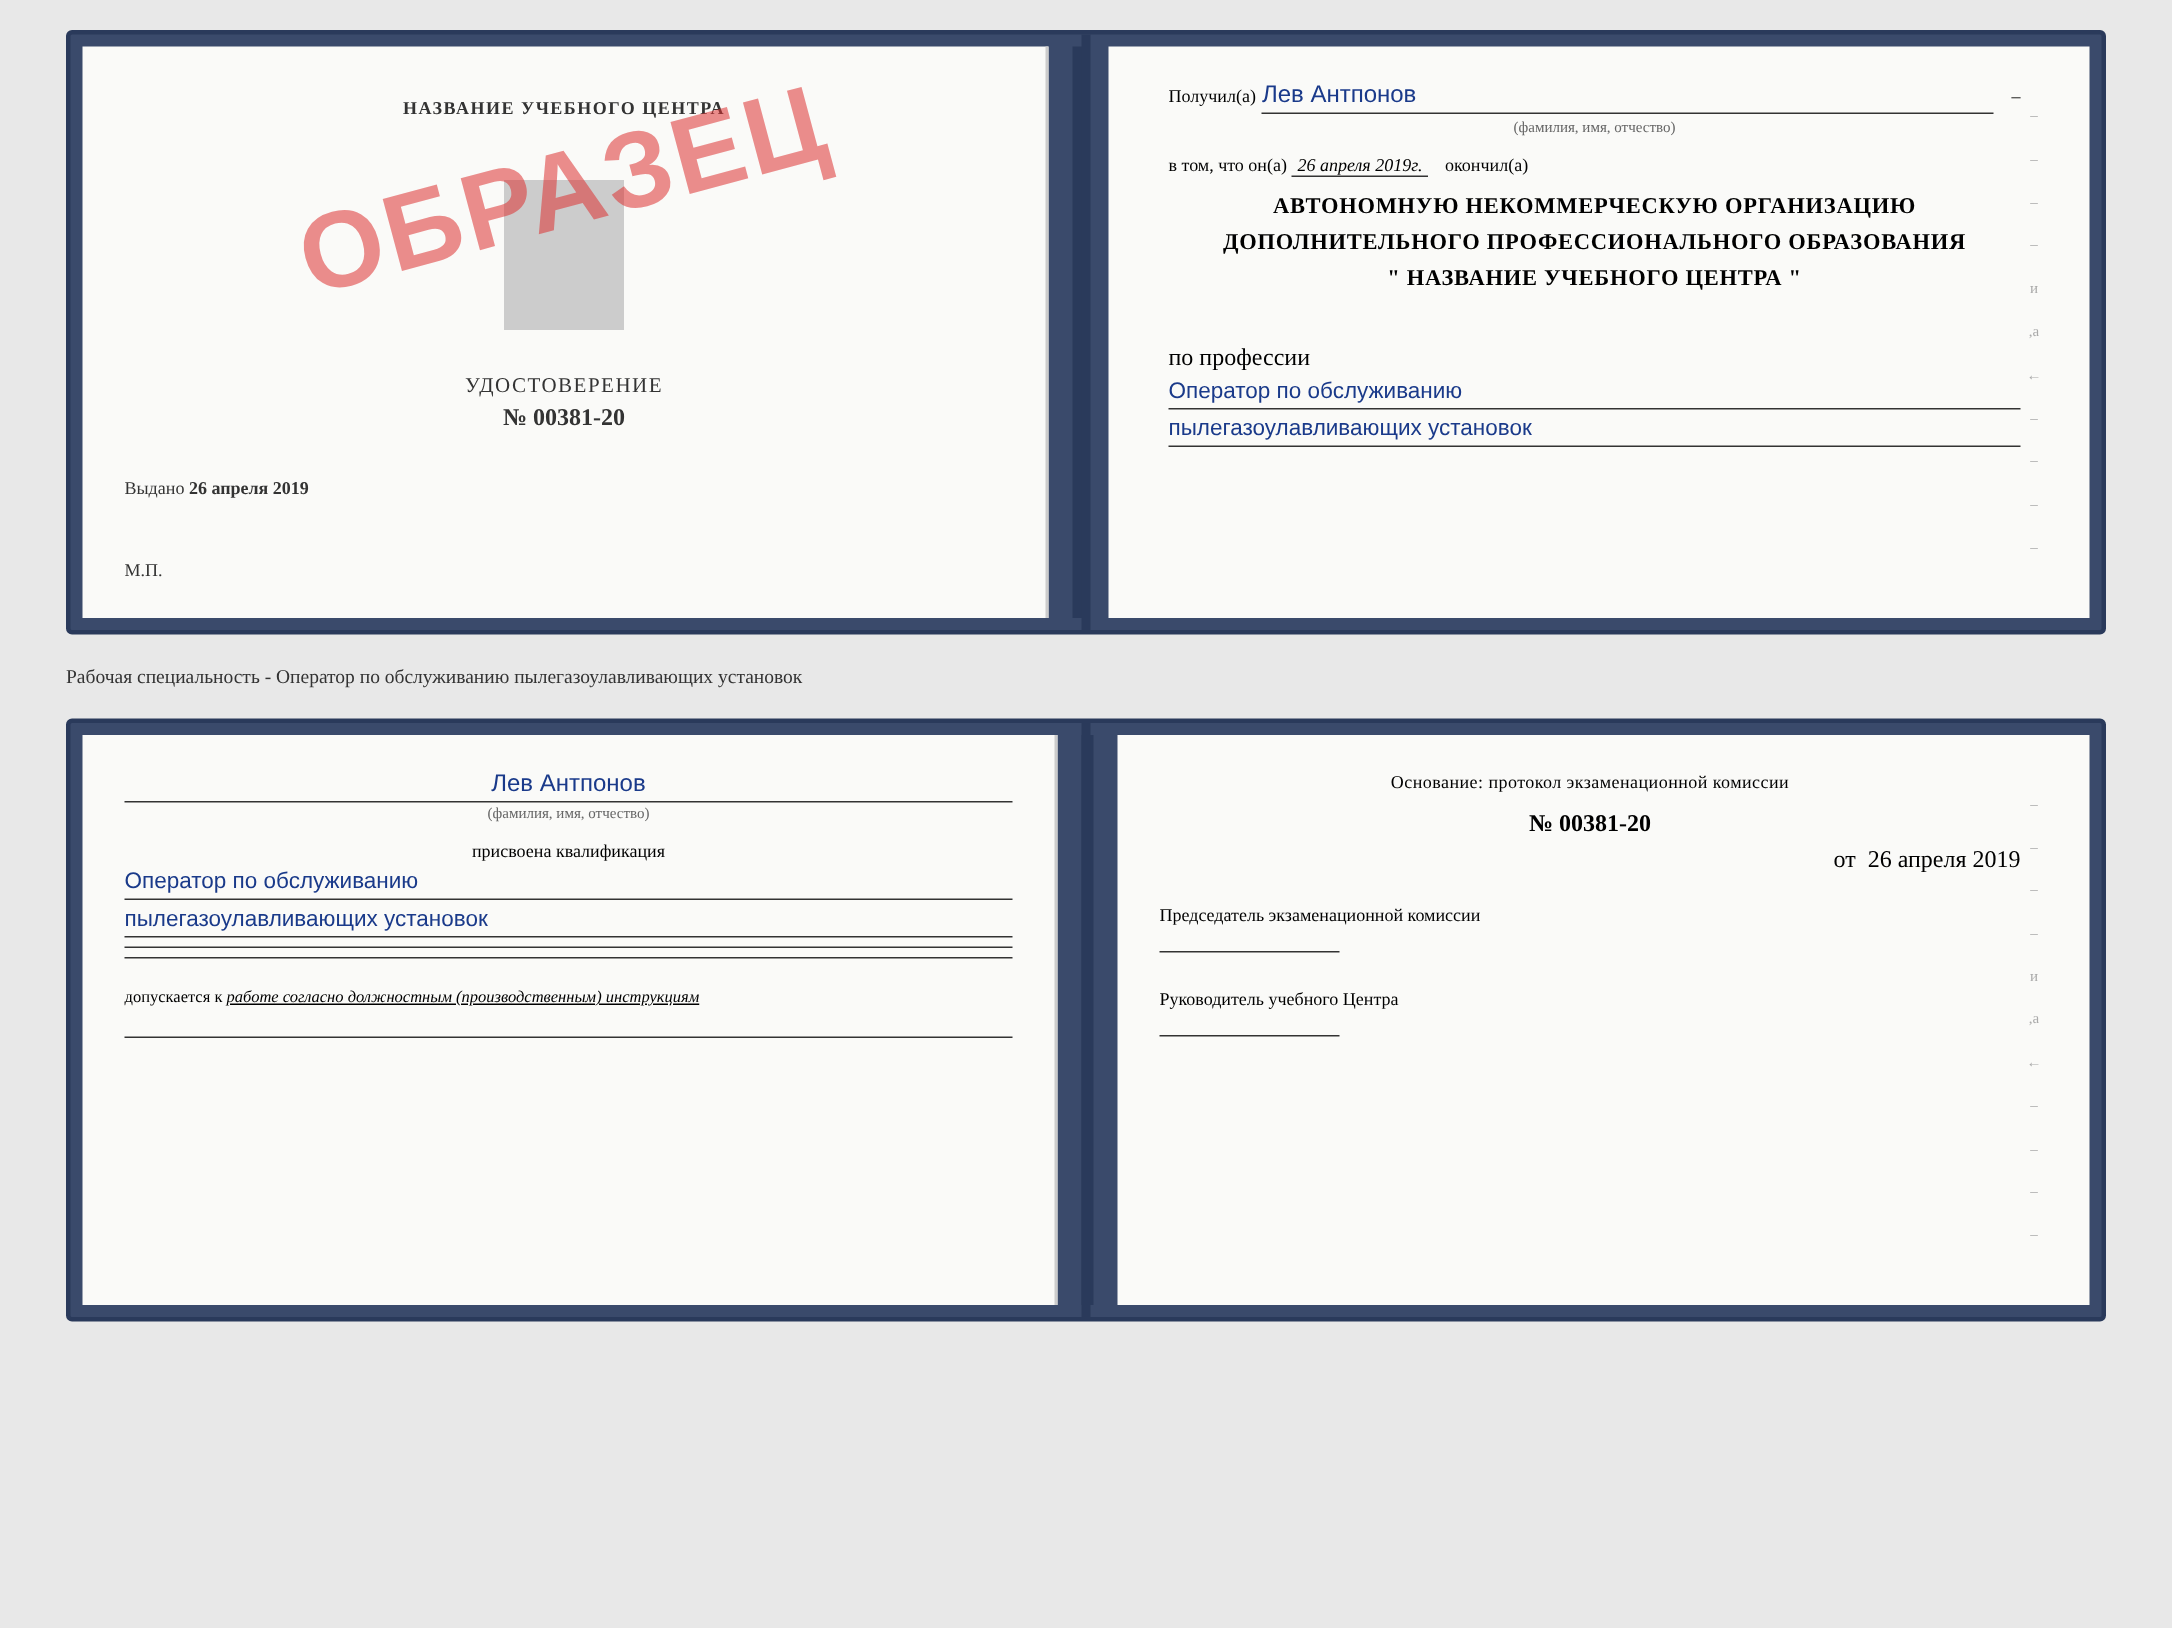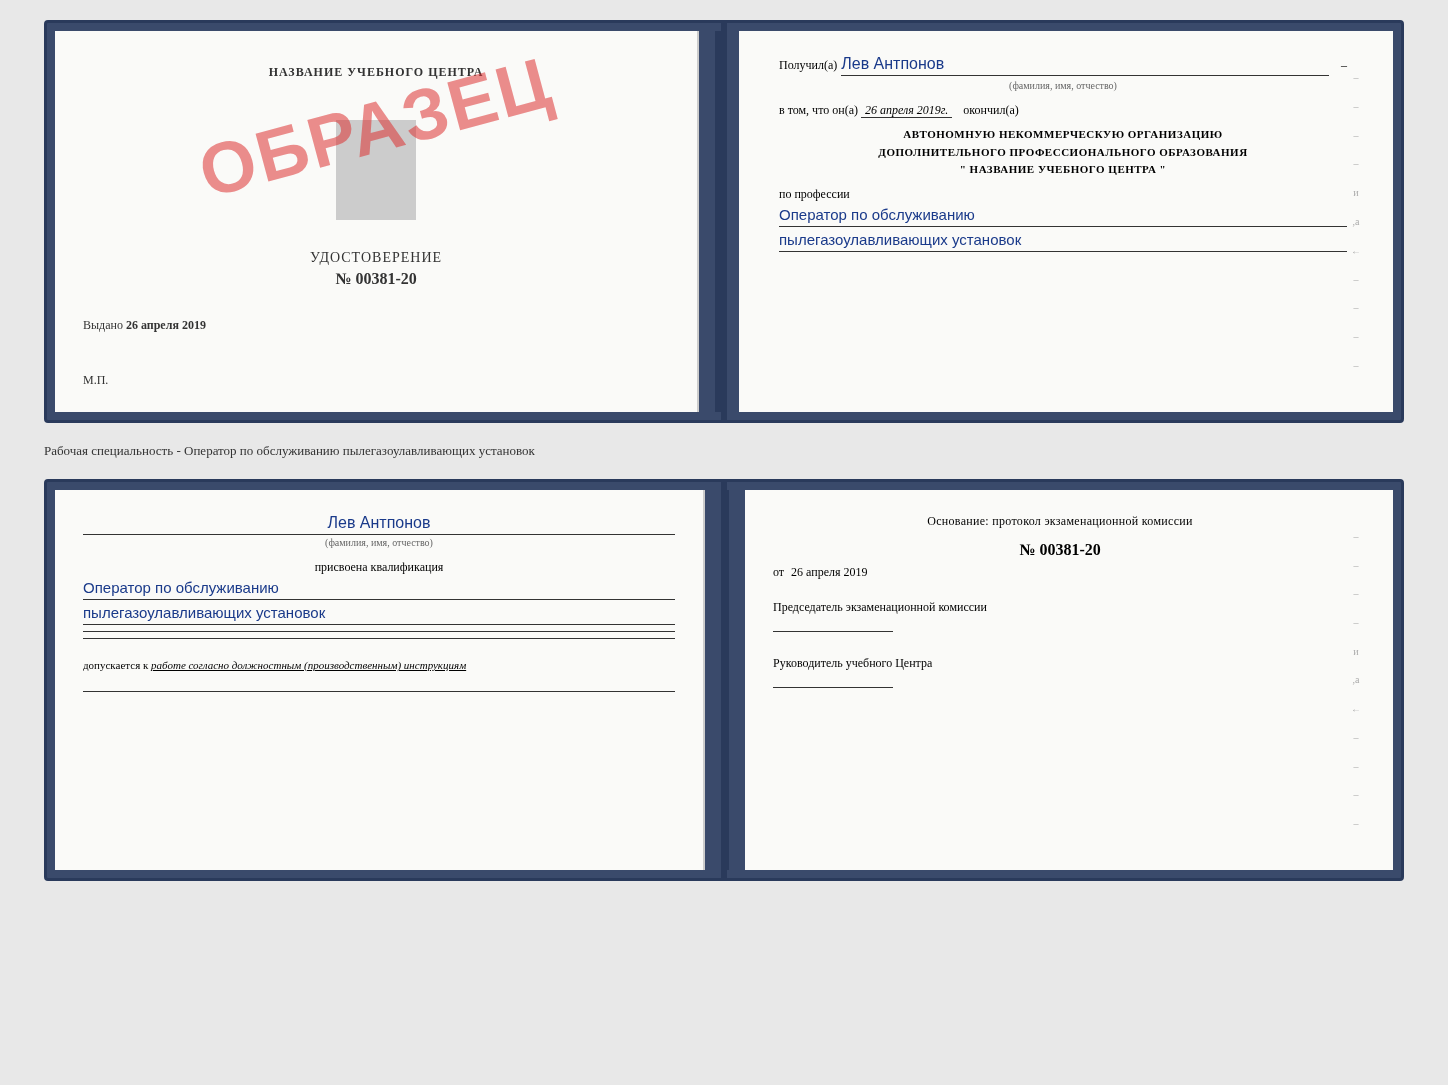--- a/index.html
+++ b/index.html
@@ -159,29 +159,29 @@
 
     .vtom-date {
       font-style: italic;
       border-bottom: 1px solid #333;
       padding: 0 4px;
     }
 
     .org-block {
       text-align: center;
       margin: 8px 0;
-      font-size: 11px;
+      font-size: 15px;
       font-weight: bold;
       letter-spacing: 0.5px;
       line-height: 1.6;
     }
 
     .po-professii {
-      font-size: 12px;
-      margin-top: 8px;
+      font-size: 16px;
+      margin-top: 32px;
       margin-bottom: 4px;
     }
 
     .profession-line {
       font-family: 'Comic Sans MS', cursive, sans-serif;
       font-size: 15px;
       color: #1a3a8a;
       border-bottom: 1px solid #333;
       padding-bottom: 3px;
       margin-bottom: 4px;
@@ -390,21 +390,21 @@
     </div>
     <div style="border-bottom:1px solid #333; margin-top:20px; width:100%;"></div>
   </div>
 
   <div class="separator-spine"></div>
 
   <div class="page" style="display:flex; gap:0;">
     <div style="flex:1;">
       <div class="osnovanie-block">Основание: протокол экзаменационной комиссии</div>
       <div class="protocol-number" style="text-align:center; font-weight:bold; font-size:16px; margin:12px 0 6px;">№ 00381-20</div>
-      <div class="protocol-date" style="text-align:left; font-size:12px; margin-bottom:20px;font-family:Liberation Serif, serif;">
+      <div class="protocol-date" style="text-align:right; font-size:16px; margin-bottom:20px;font-family:Liberation Serif, serif;">
         <span>от</span>
         <span style="margin-left:4px;">26 апреля 2019</span>
       </div>
 
       <div class="predsedatel-block">
         <div>Председатель экзаменационной комиссии</div>
         <div class="sig-line"></div>
       </div>
 
       <div class="rukovoditel-block" style="margin-top:4px;">

